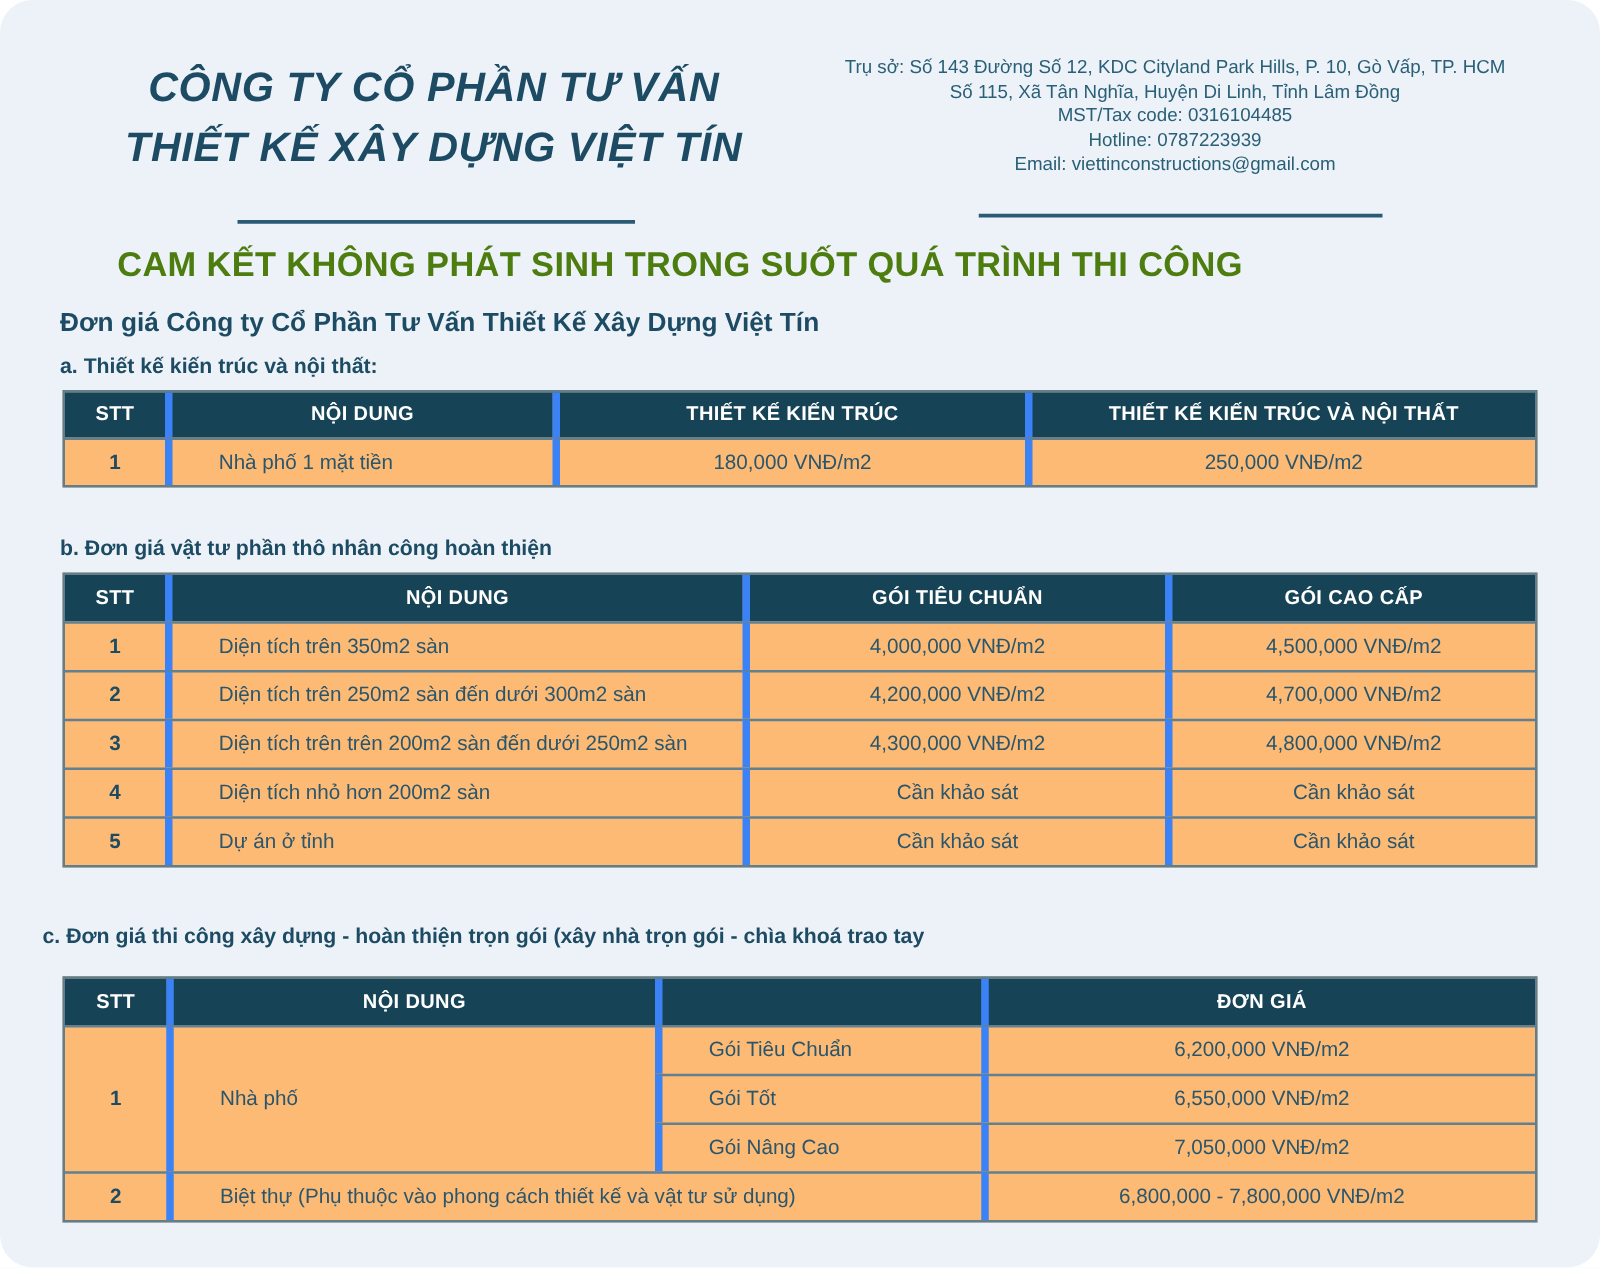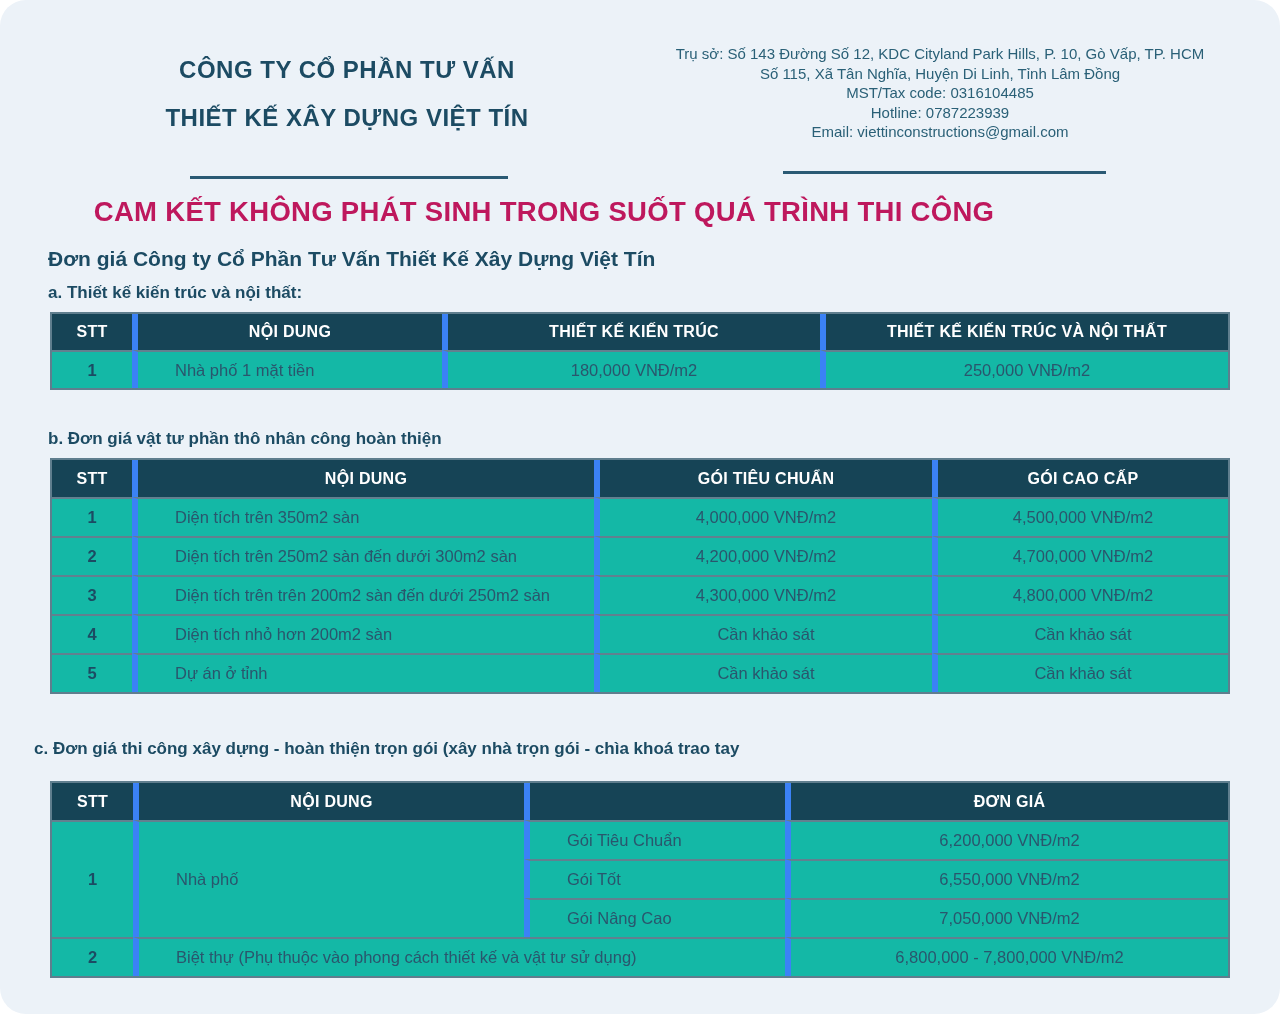--- a/index.html
+++ b/index.html
@@ -4,41 +4,41 @@
 <style>
   html,body { margin:0; padding:0; background:#ffffff; }
   .card {
     position:relative; width:1280px; height:1014px;
     background:#ecf2f8; border-radius:26px; overflow:hidden;
     font-family:"Liberation Sans","DejaVu Sans",sans-serif;
   }
   .company {
     position:absolute; left:22px; top:46px; width:650px;
     text-align:center; color:#1c4b63; font-weight:bold;
-    font-size:24px; line-height:48px; letter-spacing:0.5px;
+    font-size:33px; line-height:48px; letter-spacing:0.5px;font-style:italic;
   }
   .contact {
     position:absolute; left:650px; top:44px; width:580px;
     text-align:center; color:#2a6077; font-size:15px; line-height:19.5px;
   }
   .rule { position:absolute; height:3px; background:#2a5a74; }
   .rule-left  { left:190px; top:176px; width:318px; }
   .rule-right { left:783px; top:171px; width:323px; }
   .main-title {
     position:absolute; left:0; top:196px; width:1088px; text-align:center;
-    color:#be185d; font-weight:bold; font-size:27.5px; letter-spacing:0.3px;
+    color:#4d7c0f; font-weight:bold; font-size:27.5px; letter-spacing:0.3px;
   }
   .intro     { position:absolute; left:48px; top:247px; font-size:21px; font-weight:bold; color:#1c4b63;text-align:center; }
   .heading-a { position:absolute; left:48px; top:283px; font-size:17px; font-weight:bold; color:#1c4b63; }
   .heading-b { position:absolute; left:48px; top:429px; font-size:17px; font-weight:bold; color:#1c4b63; }
   .heading-c { position:absolute; left:34px; top:739px; font-size:17px; font-weight:bold; color:#1c4b63; }
 
   .tbl {
     position:absolute; left:50px; width:1180px; display:grid;
-    border:2px solid #5f7e8e; background:#14b8a6; box-sizing:border-box;
+    border:2px solid #5f7e8e; background:#fdba74; box-sizing:border-box;
   }
   #tbl-a { top:312px; grid-template-columns:80px 310px 378px 1fr; grid-template-rows:36px 38px; }
   #tbl-b { top:458px; grid-template-columns:80px 462px 338px 1fr; grid-template-rows:37px repeat(5,39px); }
   #tbl-c { top:781px; grid-template-columns:81px 391px 261px 1fr; grid-template-rows:37px repeat(4,39px); }
 
   .th {
     background:#164456; color:#ffffff; font-weight:bold; font-size:16px;
     display:flex; align-items:center; justify-content:center;
     box-sizing:border-box; letter-spacing:0.3px;
   }

